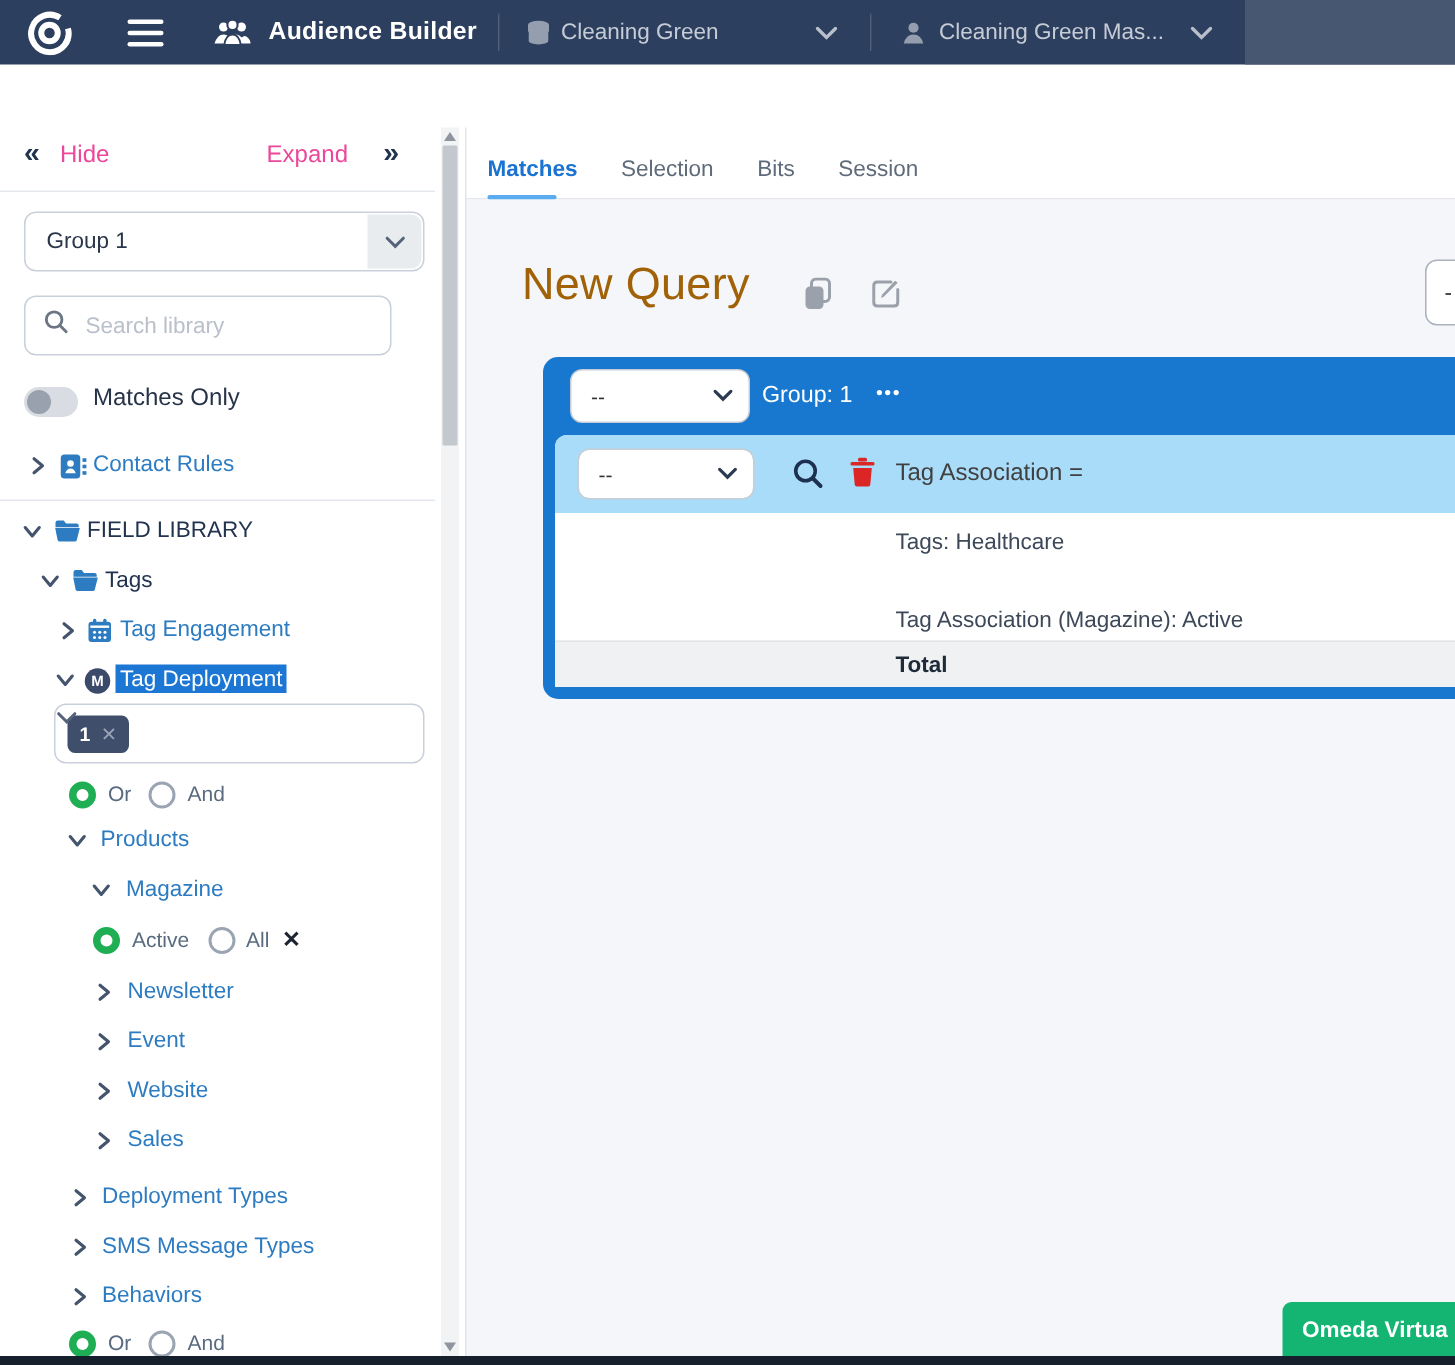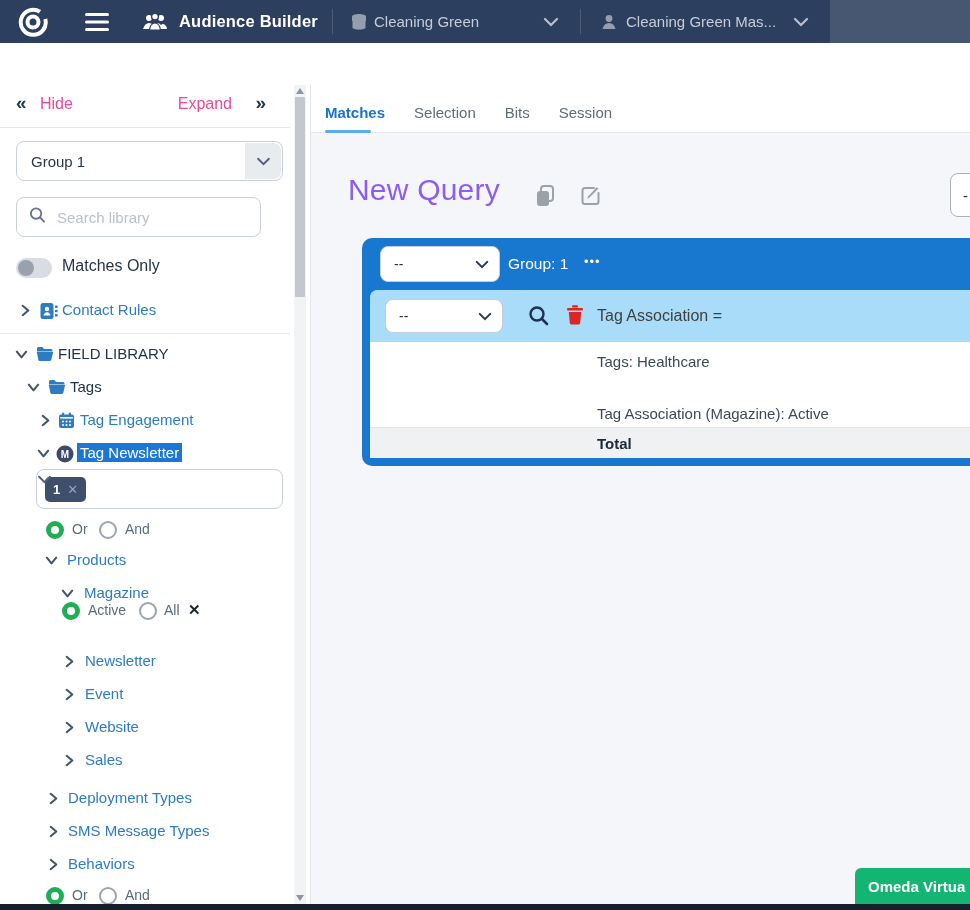--- a/index.html
+++ b/index.html
@@ -71,21 +71,21 @@
   
   .main { position:absolute; top:43px; left:310px; right:0; bottom:0; background:#fff; }
   .tabbar { position:absolute; top:0; left:0; right:0; height:90px; background:#fff; border-bottom:1px solid #e4e7ec; }
   .tabs { position:absolute; left:15px; bottom:11px; display:flex; gap:29px; }
   .tab { font-size:15px; color:#5f6b7a; }
   .tab.active { color:var(--tab-active-blue,#1a73d1); font-weight:bold; }
   .tab-underline { position:absolute; left:15px; bottom:-1px; width:46px; height:3px;
     background:#5aabf0; border-radius:2px; }
 
   .content { position:absolute; top:90px; left:0; right:0; bottom:0; background:#f4f6f9; }
-  .query-title { position:absolute; left:38px; top:40px; font-size:30px; color:#8b5cf6; letter-spacing:.2px; }
+  .query-title { position:absolute; left:38px; top:40px; font-size:30px; color:#a16207; letter-spacing:.2px; }
   .title-icon { position:absolute; top:52px; width:22px; height:22px; }
   .partial-btn { position:absolute; left:640px; top:40px; width:46px; height:44px; background:#fff;
     border:1px solid #aab1bc; border-radius:8px; font-size:15px; color:#333;
     display:flex; align-items:center; padding-left:12px; }
 
   
   .qcard { position:absolute; left:52px; top:105px; width:640px; height:228px;
     background:var(--accent-blue,#1878d0); border-radius:10px; }
   .qcard-header { position:absolute; top:0; left:0; right:0; height:52px; }
   .card-select { position:absolute; background:#fff; border:1px solid #c6cdd6; border-radius:8px; }
@@ -292,21 +292,21 @@
       <svg width="15" height="15" viewBox="0 0 16 16">
           <path d="M3 5 L8 11 L13 5" fill="none" stroke="#44546d" stroke-width="2.2" stroke-linecap="round" stroke-linejoin="round"></path>
         </svg>
     </span>
     <span class="ticon" style="left:56px;">
       <svg width="18" height="18" viewBox="0 0 18 18">
         <circle cx="9" cy="9" r="8.5" fill="#3a4a68"></circle>
         <text x="9" y="12.5" text-anchor="middle" font-size="10" font-weight="bold" fill="#fff" font-family="Liberation Sans, sans-serif">M</text>
       </svg>
     </span>
-    <span class="tlabel selected" style="left:77px;">Tag Newsletter</span>
+    <span class="tlabel selected" style="left:77px;">Tag Deployment</span>
   </div>
 
   <div class="chip-box" style="left:36px; top:426px; width:247px; height:40px;">
     <span class="chip">
       <span class="chip-val">1</span>
       <span class="chip-x">✕</span>
     </span>
     <span class="combo-btn" style="position:absolute;">
       <svg width="15" height="9" viewBox="0 0 16 10">
           <path d="M2 2 L8 8 L14 2" fill="none" stroke="#55627a" stroke-width="2.2" stroke-linecap="round"></path>
@@ -332,21 +332,21 @@
 
   <div class="trow" style="top:540px;">
     <span class="chev" style="left:60px;">
       <svg width="15" height="15" viewBox="0 0 16 16">
           <path d="M3 5 L8 11 L13 5" fill="none" stroke="#44546d" stroke-width="2.2" stroke-linecap="round" stroke-linejoin="round"></path>
         </svg>
     </span>
     <span class="tlabel blue" style="left:84px;">Magazine</span>
   </div>
 
-  <div class="sb-row" style="top:558px; height:22px;text-align:right;">
+  <div class="sb-row" style="top:574px; height:22px;text-align:right;">
     <span class="radio on" style="left:62px; top:1px;"></span>
     <span class="radio-label" style="left:88px;">Active</span>
     <span class="radio off" style="left:139px; top:1px;"></span>
     <span class="radio-label" style="left:164px;">All</span>
     <span class="row-x" style="left:188px;">✕</span>
   </div>
 
   <div class="trow" style="top:608px;">
     <span class="chev" style="left:62px;">
       <svg width="15" height="15" viewBox="0 0 16 16">

